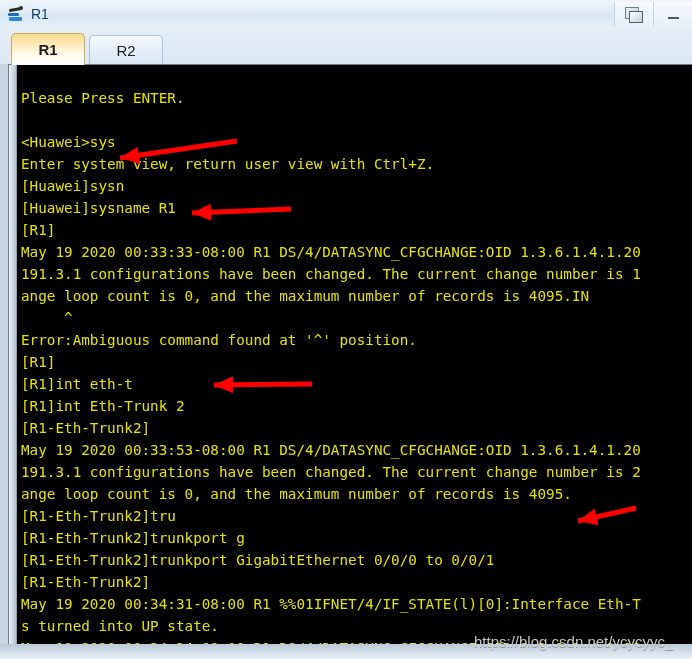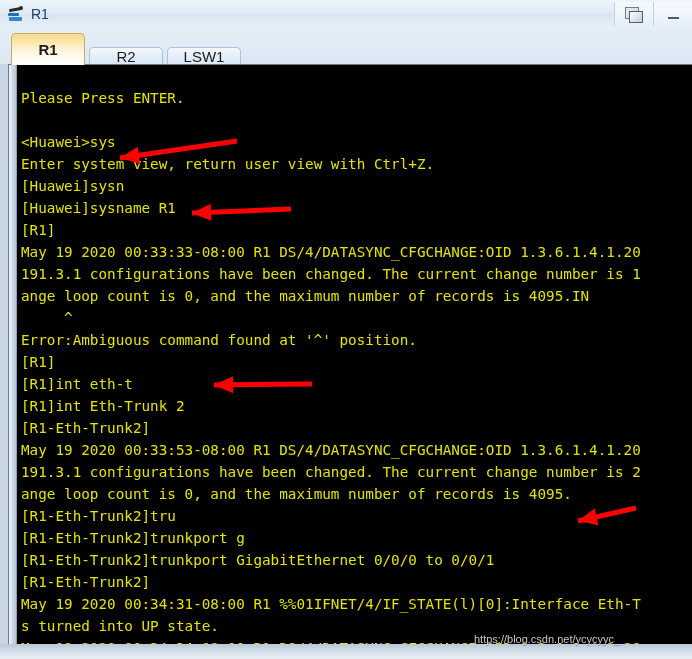--- a/index.html
+++ b/index.html
@@ -126,21 +126,21 @@
     left: 0; top: 28px;
     width: 692px;
     height: 36px;
     background: linear-gradient(180deg,#e4eef7 0%, #dbe8f3 100%);
     display: flex;
     align-items: flex-end;
     padding-left: 11px;
     box-sizing: border-box;
   }
   .tab {
-    height: 18px;
+    height: 30px;
     min-width: 74px;
     margin-right: 4px;
     border: 1px solid #aac3d8;
     border-bottom: none;
     border-radius: 5px 5px 0 0;
     background: linear-gradient(180deg,#f4f9fd 0%, #e2edf7 55%, #dbe8f4 100%);
     display: flex;
     align-items: center;
     justify-content: center;
     font-size: 15px;
@@ -223,21 +223,21 @@
     height: 659px;
     pointer-events: none;
   }
 
   
   .watermark {
     position: absolute;
     left: 474px;
     top: 633px;
     font-family: "Liberation Sans", sans-serif;
-    font-size: 11px;
+    font-size: 15px;
     color: #d8d8d8;
     opacity: 0.92;
     white-space: nowrap;
     text-shadow: 0 1px 0 rgba(0,0,0,0.35);
   }
 </style>
 </head>
 <body>
 
 <div id="app">
@@ -265,23 +265,20 @@
       </div>
     </div>
   </div>
 
   <div class="tabstrip">
     <div class="tab active">
       <span>R1</span>
     </div>
     <div class="tab">
       <span>R2</span>
-    </div>
-    <div class="tab">
-      <span>LSW1</span>
     </div>
   </div>
 
   <div class="term-frame">
     <div class="term-inner">
       <div class="scroll-rail"></div>
       <div class="term-text" id="term-text"><div class="ln"></div><div class="ln">Please Press ENTER.</div><div class="ln"></div><div class="ln">&lt;Huawei&gt;sys</div><div class="ln">Enter system view, return user view with Ctrl+Z.</div><div class="ln">[Huawei]sysn</div><div class="ln">[Huawei]sysname R1</div><div class="ln">[R1]</div><div class="ln">May 19 2020 00:33:33-08:00 R1 DS/4/DATASYNC_CFGCHANGE:OID 1.3.6.1.4.1.20</div><div class="ln">191.3.1 configurations have been changed. The current change number is 1</div><div class="ln">ange loop count is 0, and the maximum number of records is 4095.IN</div><div class="ln">     ^</div><div class="ln">Error:Ambiguous command found at '^' position.</div><div class="ln">[R1]</div><div class="ln">[R1]int eth-t</div><div class="ln">[R1]int Eth-Trunk 2</div><div class="ln">[R1-Eth-Trunk2]</div><div class="ln">May 19 2020 00:33:53-08:00 R1 DS/4/DATASYNC_CFGCHANGE:OID 1.3.6.1.4.1.20</div><div class="ln">191.3.1 configurations have been changed. The current change number is 2</div><div class="ln">ange loop count is 0, and the maximum number of records is 4095.</div><div class="ln">[R1-Eth-Trunk2]tru</div><div class="ln">[R1-Eth-Trunk2]trunkport g</div><div class="ln">[R1-Eth-Trunk2]trunkport GigabitEthernet 0/0/0 to 0/0/1</div><div class="ln">[R1-Eth-Trunk2]</div><div class="ln">May 19 2020 00:34:31-08:00 R1 %%01IFNET/4/IF_STATE(l)[0]:Interface Eth-T</div><div class="ln">s turned into UP state.</div><div class="ln">May 19 2020 00:34:34-08:00 R1 DS/4/DATASYNC_CFGCHANGE:OID 1.3.6.1.4.1.20</div></div>
     </div>
     <div class="frame-bottom"></div>
   </div>

